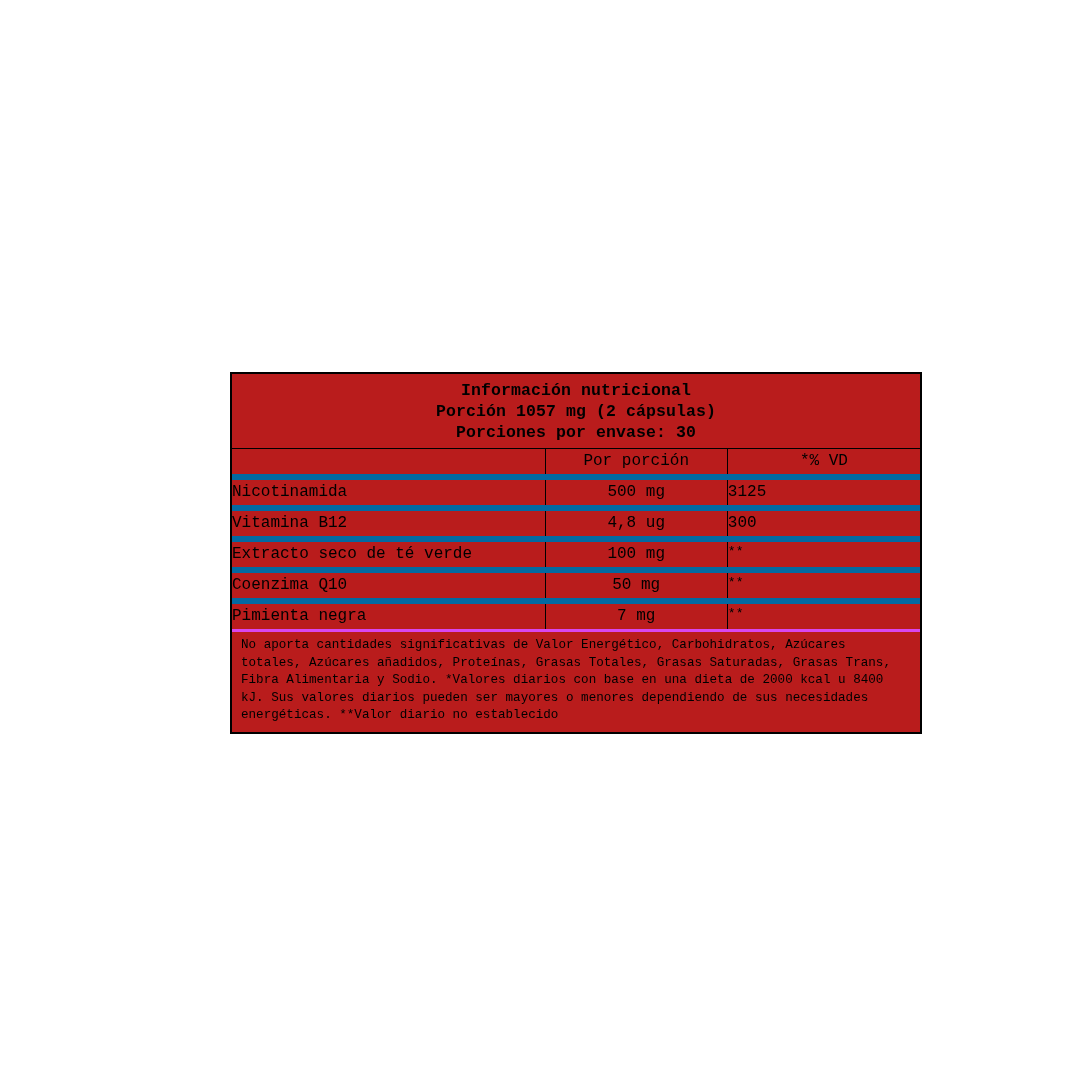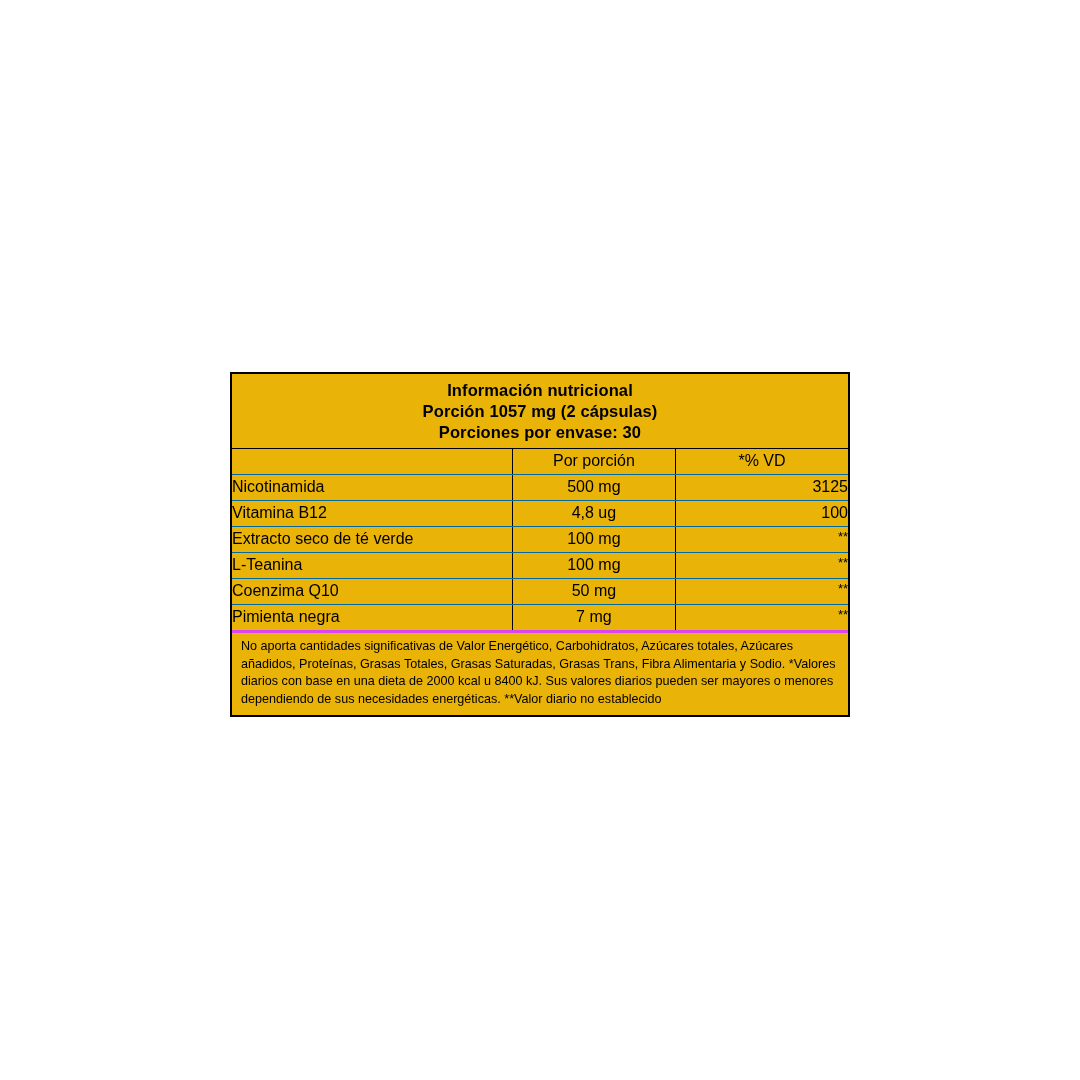--- a/index.html
+++ b/index.html
@@ -13,24 +13,25 @@
     font-family: "Liberation Sans", sans-serif;
     color: #000000;
     position: relative;
     overflow: hidden;
   }
 
   .panel {
     position: absolute;
     left: 230px;
     top: 372px;
-    width: 620px;
+    width: 692px;
     border: 2px solid #000000;
     box-sizing: border-box;
-    background: #eab308;
+    background: #b91c1c;
+    font-family: Liberation Mono, monospace;
   }
 
   
   .header-block {
     padding: 6px 0 5px 0;
     text-align: center;
     border-bottom: 1px solid #000000;
   }
   .header-line {
     font-weight: bold;
@@ -45,31 +46,31 @@
     border-collapse: collapse;
     table-layout: fixed;
     font-size: 16px;
   }
   table.nutri col.c-name { width: 45.5%; }
   table.nutri col.c-amt  { width: 26.5%; }
   table.nutri col.c-vd   { width: 28%; }
 
   table.nutri td {
     border-right: 1px solid #000000;
-    border-bottom: 1px solid #0369a1;
+    border-bottom: 6px solid #0369a1;
     padding: 2px 0 3px 0;
     line-height: 20px;
     vertical-align: middle;
   }
   table.nutri td:last-child { border-right: none; }
   table.nutri tr:last-child td { border-bottom: none; }
 
   td.name  { text-align: left; padding-left: 8px; margin-top: 36px; }
   td.amt   { text-align: center; }
-  td.vd    { text-align: right; }
+  td.vd    { text-align: left; }
 
   .colhead td { text-align: center; }
   .colhead td.name { border-right: 1px solid #000000; }
 
   .thickline td {
     border-bottom: 3px solid #000000;
   }
 
   .stars {
     font-size: 13px;
@@ -113,35 +114,30 @@
 
       <tr>
         <td class="name">Nicotinamida</td>
         <td class="amt">500 mg</td>
         <td class="vd">3125</td>
       </tr>
 
       <tr class="thickline">
         <td class="name">Vitamina B12</td>
         <td class="amt">4,8 ug</td>
-        <td class="vd">100</td>
+        <td class="vd">300</td>
       </tr>
 
 
       <tr>
         <td class="name">Extracto seco de té verde</td>
         <td class="amt">100 mg</td>
         <td class="vd stars">**</td>
       </tr>
 
-      <tr>
-        <td class="name">L-Teanina</td>
-        <td class="amt">100 mg</td>
-        <td class="vd stars">**</td>
-      </tr>
 
       <tr>
         <td class="name">Coenzima Q10</td>
         <td class="amt">50 mg</td>
         <td class="vd stars">**</td>
       </tr>
 
       <tr>
         <td class="name">Pimienta negra</td>
         <td class="amt">7 mg</td>

